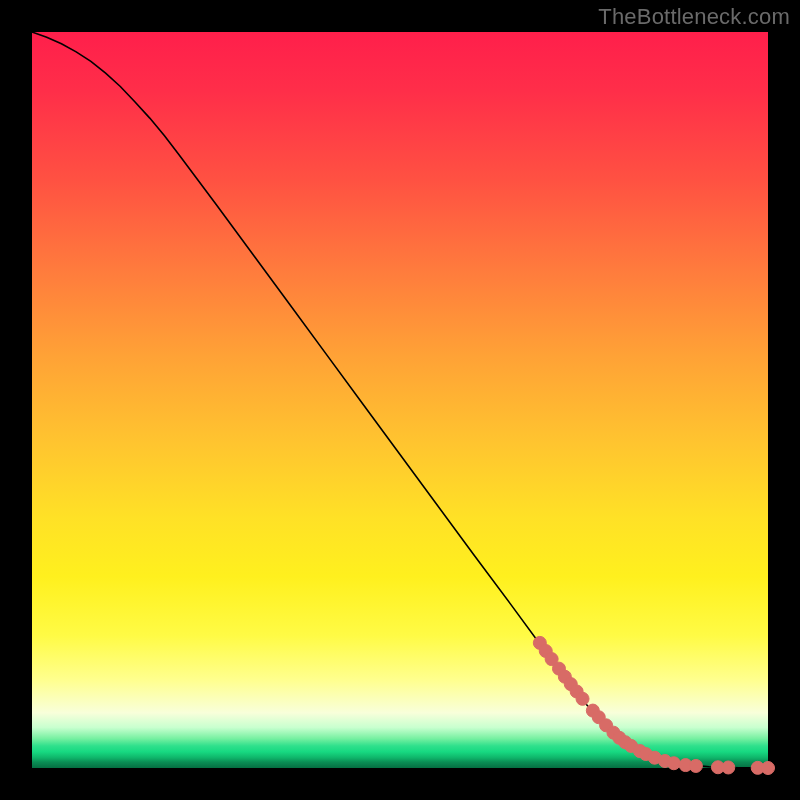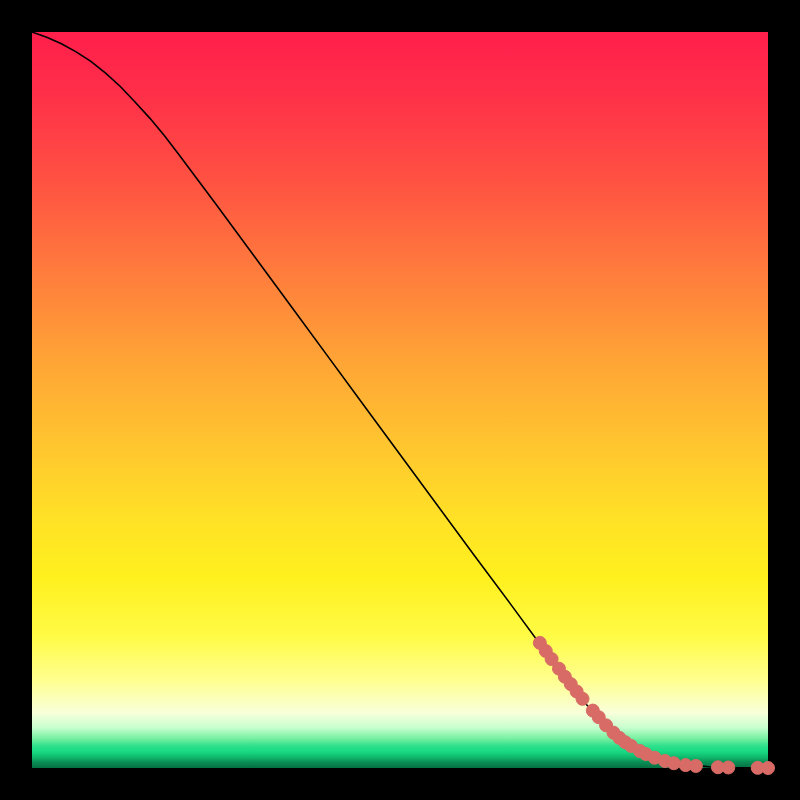--- a/index.html
+++ b/index.html
@@ -62,20 +62,21 @@
   }
   .dot {
     fill: #d86b66;
     stroke: #d86b66;
   }
 </style>
 </head>
 <body>
 
 <div class="stage">
+  <div class="watermark">TheBottleneck.com</div>
 
   <div class="plot">
     <svg class="overlay" viewBox="0 0 736 736">
       <path id="curve-path" class="curve" d="M0.00 0.00 L14.72 5.15 L29.44 11.78 L44.16 19.87 L58.88 29.44 L73.60 41.22 L88.32 54.46 L103.04 69.92 L117.76 86.11 L132.48 103.78 L147.20 122.91 L184.00 172.22 L220.80 222.27 L257.60 272.32 L294.40 322.37 L331.20 372.42 L368.00 422.46 L404.80 472.51 L441.60 522.56 L478.40 571.87 L515.20 621.92 L529.92 641.79 L552.00 669.76 L574.08 694.78 L588.80 708.03 L603.52 717.60 L618.24 724.22 L632.96 728.64 L647.68 731.58 L662.40 733.42 L677.12 734.68 L691.84 735.34 L706.56 735.71 L721.28 735.85 L736.00 736.00"></path>
       <g id="dots">
           <circle cx="507.84" cy="610.88" r="6.5" class="dot"></circle>
           <circle cx="513.73" cy="618.98" r="6.5" class="dot"></circle>
           <circle cx="519.62" cy="627.07" r="6.5" class="dot"></circle>
           <circle cx="526.98" cy="636.64" r="6.5" class="dot"></circle>
           <circle cx="532.86" cy="644.74" r="6.5" class="dot"></circle>

